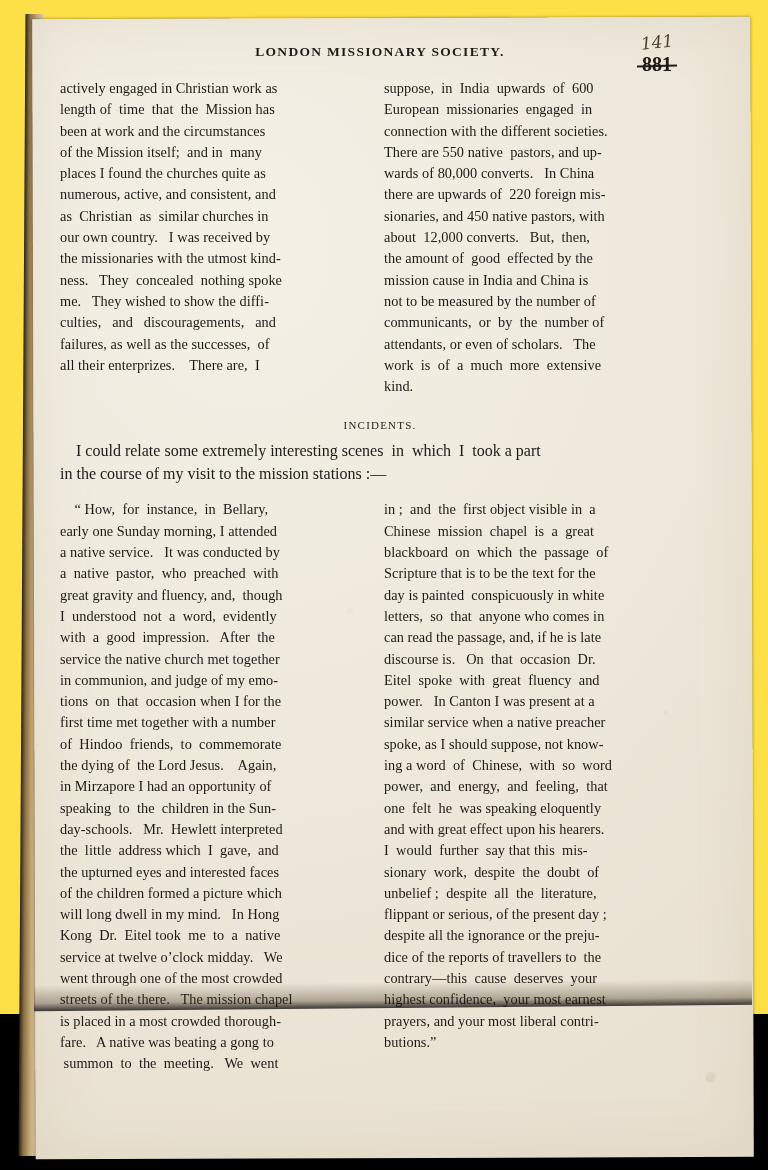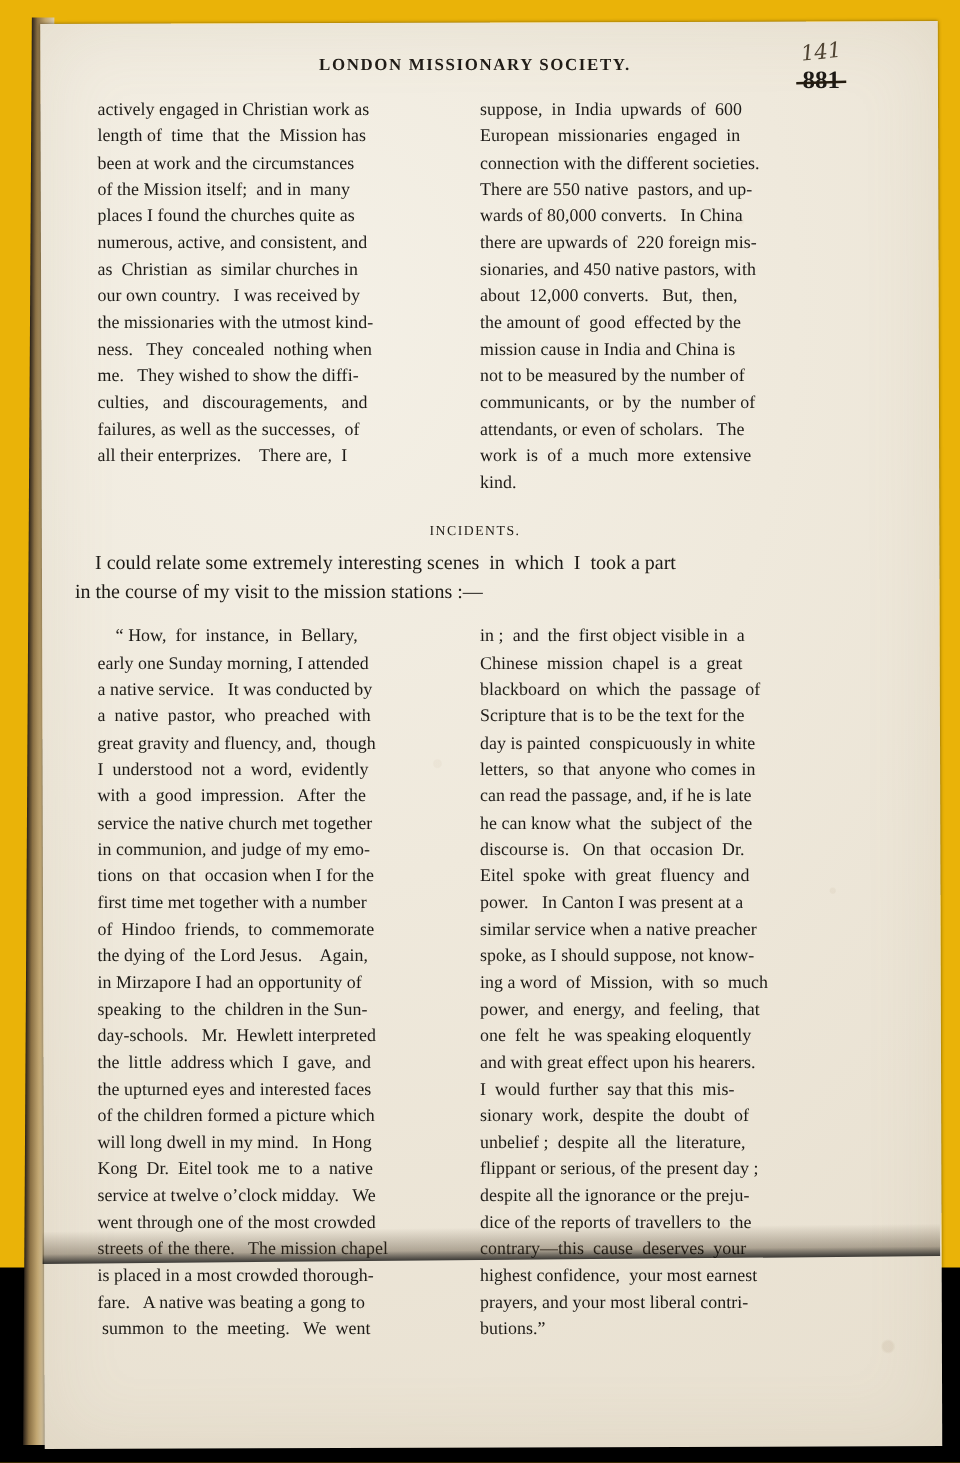--- a/index.html
+++ b/index.html
@@ -5,21 +5,21 @@
   * { box-sizing: border-box; }
   html, body {
     margin: 0; padding: 0;
     width: 768px; height: 1170px;
     background: #000000;
     overflow: hidden;
   }
   #scan-frame {
     position: relative;
     width: 768px; height: 1014px;
-    background: #eab308;
+    background: #fde047;
   }
   
   #page-edge-strip {
     position: absolute;
     left: 22px; top: 14px;
     width: 18px; height: 1142px;
     background: linear-gradient(to right, #2a2118 0%, #8a7044 25%, #c2a772 60%, #d8cbae 100%);
     transform: skewX(-0.35deg);
   }
   #page-sheet {
@@ -111,22 +111,22 @@
     left: -5px; right: -5px;
     top: 52%;
     height: 1.6px;
     background: #241c10;
     transform: rotate(-1.5deg);
   }
 
   
   .col-pair {
     display: flex;
-    justify-content: center;
-    gap: 8px;
+    justify-content: flex-start;
+    gap: 26px;
   }
   .col {
     width: 298px;
   }
   .body-line {
     font-size: 14.3px;
     line-height: 21.3px;
     text-align: justify;
     white-space: pre;
     letter-spacing: 0.05px;
@@ -172,21 +172,21 @@
       <div class="col" id="s1-left">
           <div class="body-line">actively engaged in Christian work as</div>
           <div class="body-line">length of  time  that  the  Mission has</div>
           <div class="body-line">been at work and the circumstances</div>
           <div class="body-line">of the Mission itself;  and in  many</div>
           <div class="body-line">places I found the churches quite as</div>
           <div class="body-line">numerous, active, and consistent, and</div>
           <div class="body-line">as  Christian  as  similar churches in</div>
           <div class="body-line">our own country.   I was received by</div>
           <div class="body-line">the missionaries with the utmost kind-</div>
-          <div class="body-line">ness.   They  concealed  nothing when</div>
+          <div class="body-line">ness.   They  concealed  nothing spoke</div>
           <div class="body-line">me.   They wished to show the diffi-</div>
           <div class="body-line">culties,   and   discouragements,   and</div>
           <div class="body-line">failures, as well as the successes,  of</div>
           <div class="body-line last">all their enterprizes.    There are,  I</div>
         </div>
       <div class="col" id="s1-right">
           <div class="body-line">suppose,  in  India  upwards  of  600</div>
           <div class="body-line">European  missionaries  engaged  in</div>
           <div class="body-line">connection with the different societies.</div>
           <div class="body-line">There are 550 native  pastors, and up-</div>
@@ -242,27 +242,26 @@
           <div class="body-line last"> summon  to  the  meeting.   We  went</div>
         </div>
       <div class="col" id="s2-right">
           <div class="body-line">in ;  and  the  first object visible in  a</div>
           <div class="body-line">Chinese  mission  chapel  is  a  great</div>
           <div class="body-line">blackboard  on  which  the  passage  of</div>
           <div class="body-line">Scripture that is to be the text for the</div>
           <div class="body-line">day is painted  conspicuously in white</div>
           <div class="body-line">letters,  so  that  anyone who comes in</div>
           <div class="body-line">can read the passage, and, if he is late</div>
-          <div class="body-line">he can know what  the  subject of  the</div>
           <div class="body-line">discourse is.   On  that  occasion  Dr.</div>
           <div class="body-line">Eitel  spoke  with  great  fluency  and</div>
           <div class="body-line">power.   In Canton I was present at a</div>
           <div class="body-line">similar service when a native preacher</div>
           <div class="body-line">spoke, as I should suppose, not know-</div>
-          <div class="body-line">ing a word  of  Mission,  with  so  much</div>
+          <div class="body-line">ing a word  of  Chinese,  with  so  word</div>
           <div class="body-line">power,  and  energy,  and  feeling,  that</div>
           <div class="body-line">one  felt  he  was speaking eloquently</div>
           <div class="body-line">and with great effect upon his hearers.</div>
           <div class="body-line">I  would  further  say that this  mis-</div>
           <div class="body-line">sionary  work,  despite  the  doubt  of</div>
           <div class="body-line">unbelief ;  despite  all  the  literature,</div>
           <div class="body-line">flippant or serious, of the present day ;</div>
           <div class="body-line">despite all the ignorance or the preju-</div>
           <div class="body-line">dice of the reports of travellers to  the</div>
           <div class="body-line">contrary—this  cause  deserves  your</div>

